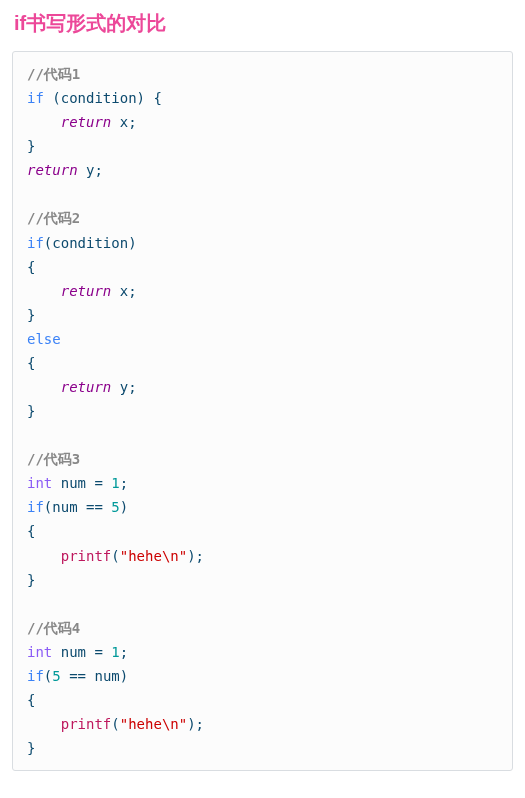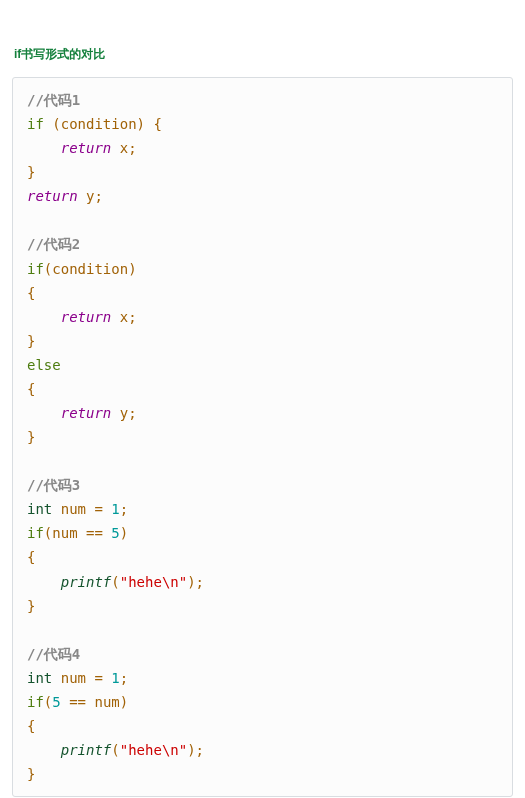--- a/index.html
+++ b/index.html
@@ -4,46 +4,45 @@
   <style>
     * { margin: 0; padding: 0; box-sizing: border-box; }
     body {
       font-family: -apple-system, BlinkMacSystemFont, "Segoe UI", Arial, sans-serif;
       background: #fff;
       padding: 10px 12px;
       width: 525px;
     }
     .heading {
       font-weight: 700;
-      font-size: 12px;
-      color: #15803d;
+      font-size: 20px;
+      color: #ec4899;
       margin-bottom: 14px;
       padding-left: 2px;
-      margin-top: 36px;
     }
     .code-block {
       border: 1px solid #d9dde1;
       border-radius: 3px;
       background: #fcfcfc;
       padding: 10px 14px;
       font-family: Consolas, "SFMono-Regular", Menlo, monospace;
       font-size: 14px;
       line-height: 1.72;
       color: #333;
       white-space: pre;
       overflow-x: auto;
     }
     .cm { color: #888; font-weight: bold; }      
-    .kw { color: #4d7c0f; }   
+    .kw { color: #3b82f6; }   
     .rt { color: #8b008b; font-style: italic; }   
-    .ty { color: #14532d; }
+    .ty { color: #8b5cf6; }
     .nu { color: #009999; }   
-    .fn { color: #14532d; font-style: italic; }
+    .fn { color: #be185d; }
     .st { color: #cc0000; }   
-    .pn { color: #a16207; text-align: right; }      
+    .pn { color: #0c4a6e; text-align: right; }      
   </style>
 </head>
 <body>
 
 <div class="heading">if书写形式的对比</div>
 
 <div class="code-block"><span class="cm">//代码1</span>
 <span class="kw">if</span><span class="pn"> (condition) {</span>
     <span class="rt">return</span><span class="pn"> x;</span>
 <span class="pn">}</span>

